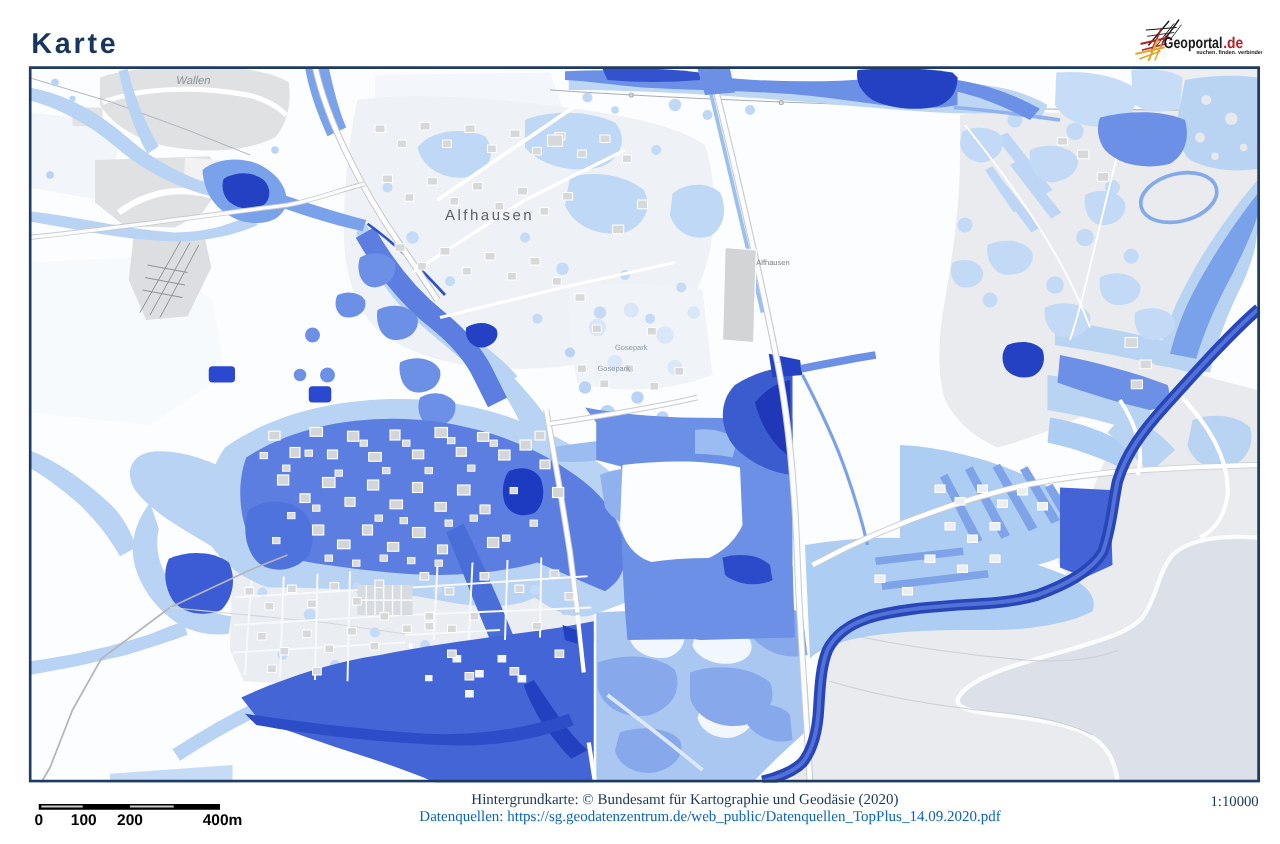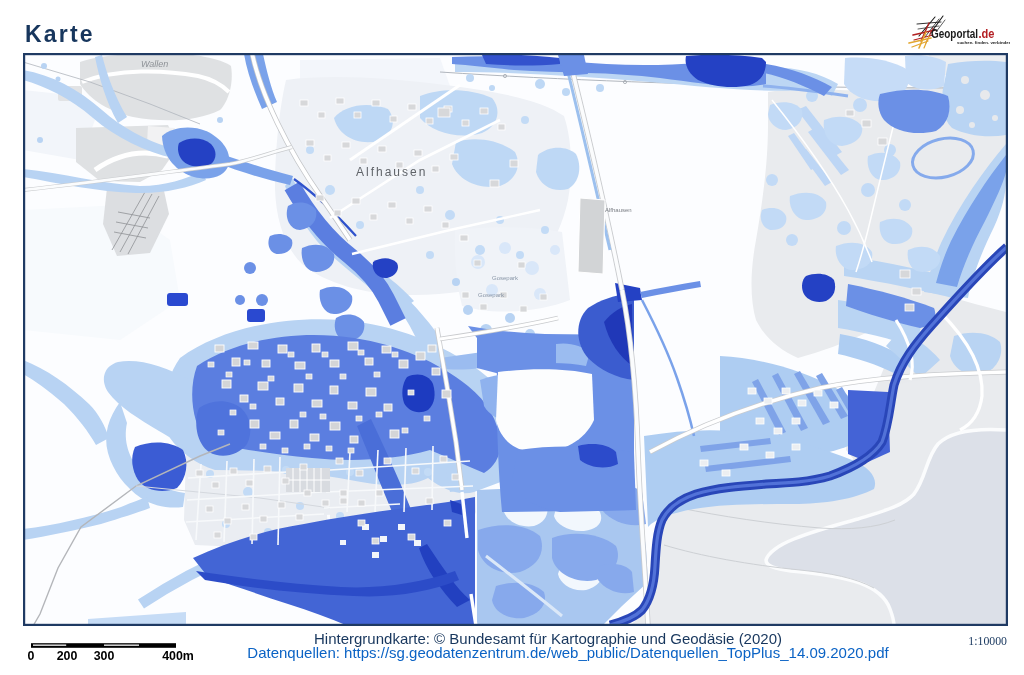--- a/index.html
+++ b/index.html
@@ -1,20 +1,20 @@
 <!DOCTYPE html>
 <html><head>
 <meta charset="utf-8">
 <style>
   html,body{margin:0;padding:0;background:#ffffff;width:1024px;height:675px;overflow:hidden;
     font-family:"Liberation Sans", sans-serif;}
   .wrap{position:relative;width:1024px;height:635px;}
   .title{position:absolute;left:25px;top:21px;font-size:23px;font-weight:bold;color:#17365d;letter-spacing:2.2px;}
   .mapbox{position:absolute;left:23px;top:53px;width:985px;height:573px;}
-  .cap{position:absolute;left:548px;top:632px;transform:translateX(-50%);text-align:center;font-size:15px;line-height:14px;color:#17365d;white-space:nowrap;}
+  .cap{position:absolute;left:548px;top:632px;transform:translateX(-50%);text-align:center;font-size:12px;line-height:14px;color:#17365d;white-space:nowrap;font-family:Liberation Serif, serif;}
   .cap .lnk{color:#0b63c5;padding-left:40px;}
   .scalenums{position:absolute;left:0;top:649px;width:220px;font-size:12.4px;font-weight:bold;color:#000;}
   .scalenums span{position:absolute;transform:translateX(-50%);}
   .ratio{position:absolute;right:17px;top:634px;font-size:11.8px;color:#17365d;font-family:Liberation Serif, serif;}
 </style>
 </head>
 <body>
 <div class="wrap">
 
   <div class="title">Karte</div>
@@ -711,22 +711,22 @@
   <svg style="position:absolute;left:0;top:640px;" width="220" height="12" viewBox="0 0 220 12">
 
     <rect x="31" y="3.2" width="145" height="4.6" fill="#000"></rect>
 
     <rect x="33" y="4.4" width="33.2" height="1.6" fill="#cccccc"></rect>
 
     <rect x="104" y="4.4" width="35" height="1.6" fill="#cccccc"></rect>
   </svg>
   <div class="scalenums">
     <span style="left:31px;">0</span>
-      <span style="left:67px;">200</span>
-      <span style="left:104px;">300</span>
+      <span style="left:67px;">100</span>
+      <span style="left:104px;">200</span>
       <span style="left:140px;margin-top:32px;">300</span>
       <span style="left:178px;">400m</span>
   </div>
 
   <div class="cap">Hintergrundkarte: © Bundesamt für Kartographie und Geodäsie (2020)<br>
   <span class="lnk">Datenquellen: https://sg.geodatenzentrum.de/web_public/Datenquellen_TopPlus_14.09.2020.pdf</span></div>
 
   <div class="ratio">1:10000</div>
 </div>
 

